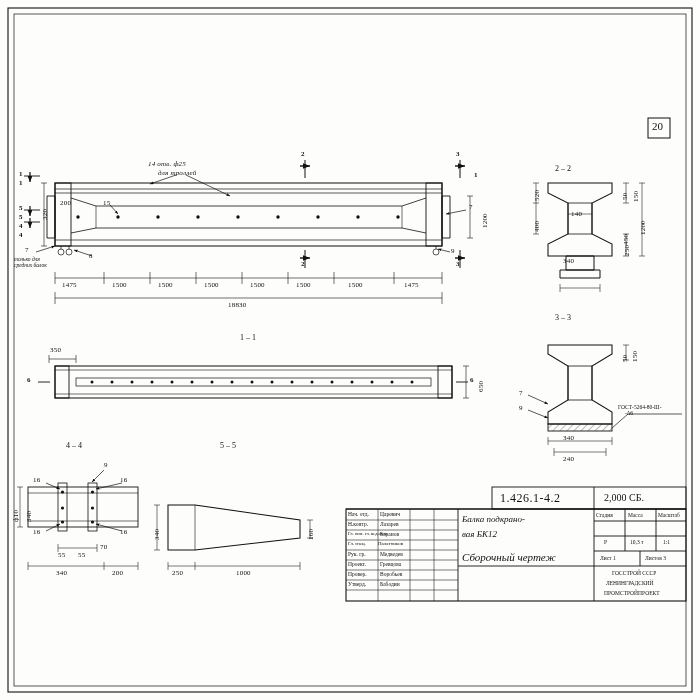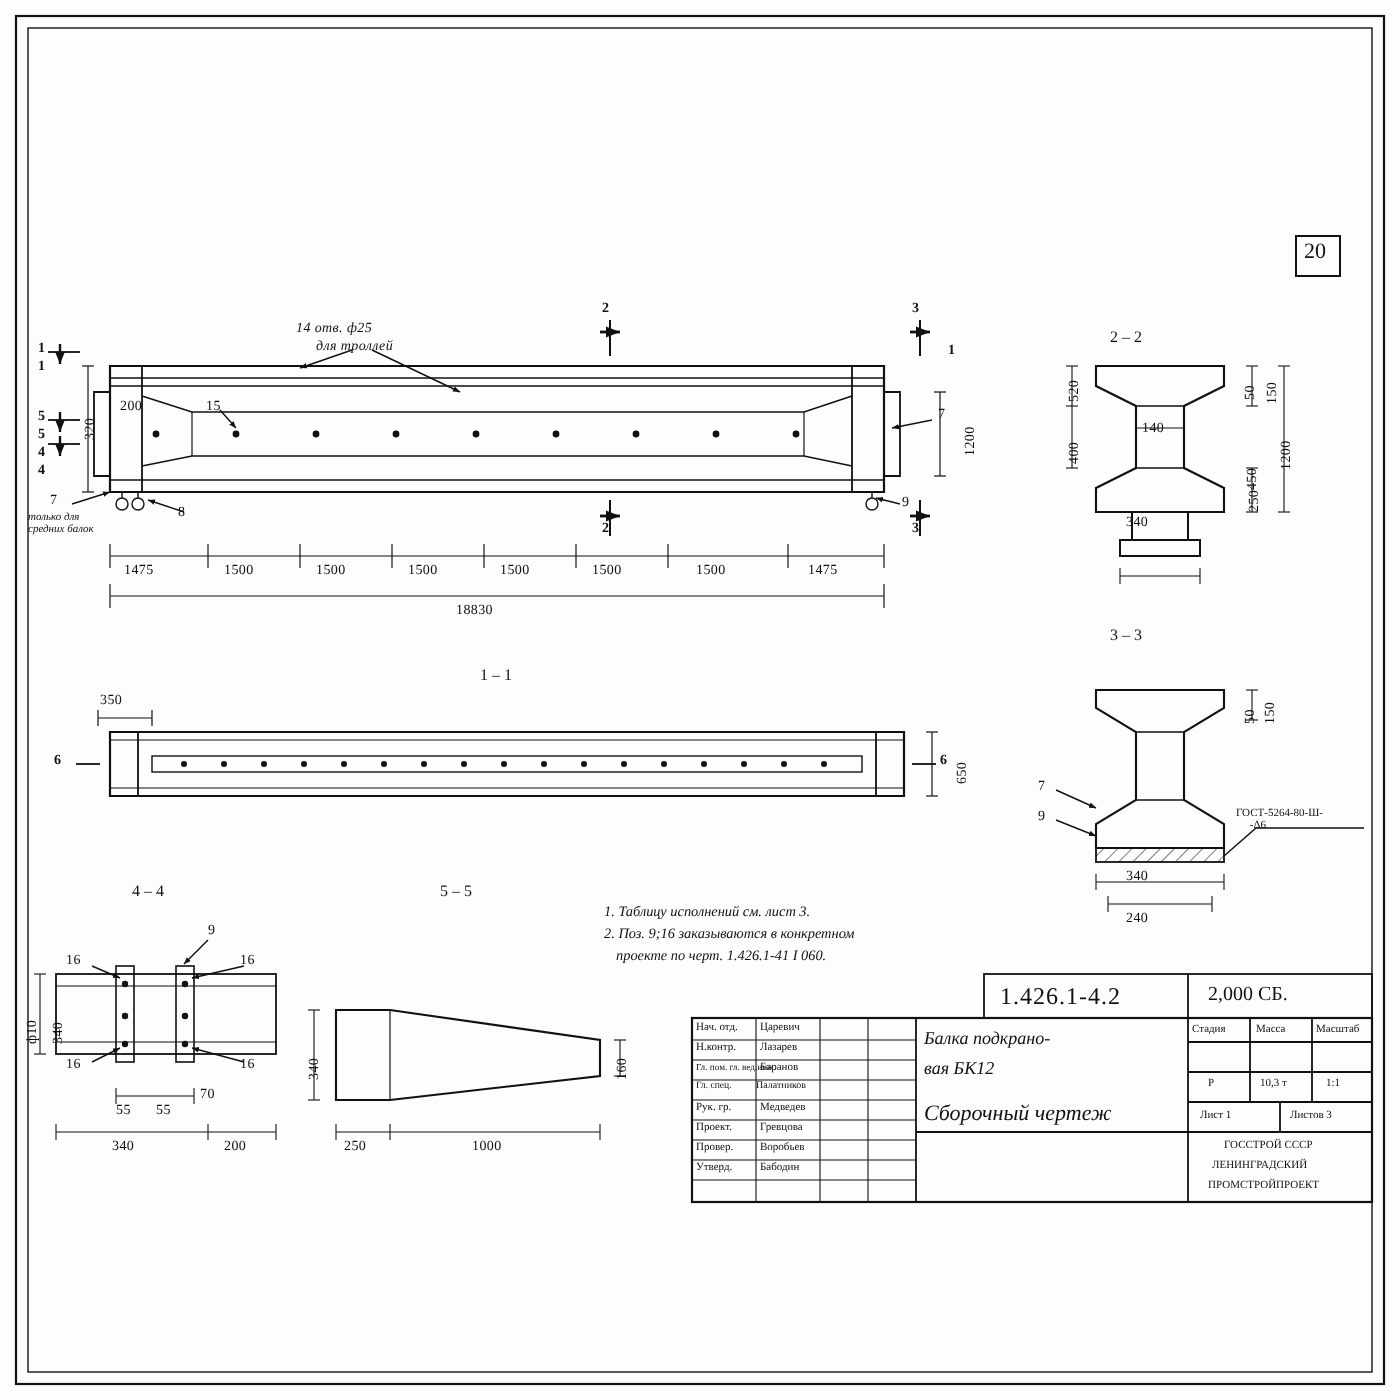--- a/index.html
+++ b/index.html
@@ -403,23 +403,20 @@
   <div class="abs lbl" style="left:100px;top:543px;">70</div>
   <div class="abs lbl rot" style="left:12px;top:522px;transform:rotate(-90deg);">ф10</div>
   <div class="abs lbl rot" style="left:25px;top:522px;transform:rotate(-90deg);">340</div>
 
   <div class="abs mid b" style="left:220px;top:441px;">5 – 5</div>
   <div class="abs lbl rot" style="left:153px;top:540px;transform:rotate(-90deg);">340</div>
   <div class="abs lbl rot" style="left:307px;top:540px;transform:rotate(-90deg);">160</div>
   <div class="abs lbl" style="left:172px;top:569px;">250</div>
   <div class="abs lbl" style="left:236px;top:569px;">1000</div>
 
-  <div class="abs note" style="left:302px;top:452px;width:215px;">1. Таблицу исполнений  см. лист 3.</div>
-  <div class="abs note" style="left:302px;top:463px;width:215px;">2. Поз. 9;16 заказываются в конкретном</div>
-  <div class="abs note" style="left:308px;top:474px;width:215px;">проекте по черт. 1.426.1-41 I 060.</div>
 
   <div class="abs" style="left:500px;top:491px;font-size:12px;letter-spacing:.5px;">1.426.1-4.2</div>
   <div class="abs" style="left:604px;top:492px;font-size:10px;">2,000 СБ.</div>
 
   <div class="abs" style="left:462px;top:514px;font-size:9px;font-style:italic;">Балка подкрано-</div>
   <div class="abs" style="left:462px;top:529px;font-size:9px;font-style:italic;">вая БК12</div>
   <div class="abs" style="left:462px;top:551px;font-size:11px;font-style:italic;">Сборочный чертеж</div>
 
   <div class="abs tiny" style="left:596px;top:512px;">Стадия</div>
   <div class="abs tiny" style="left:628px;top:512px;">Масса</div>

